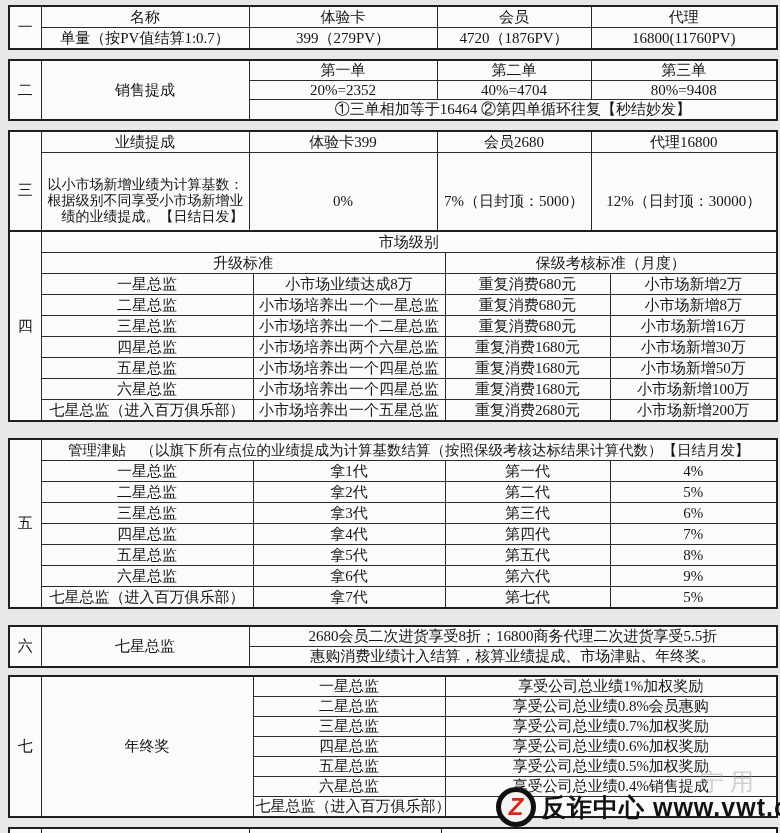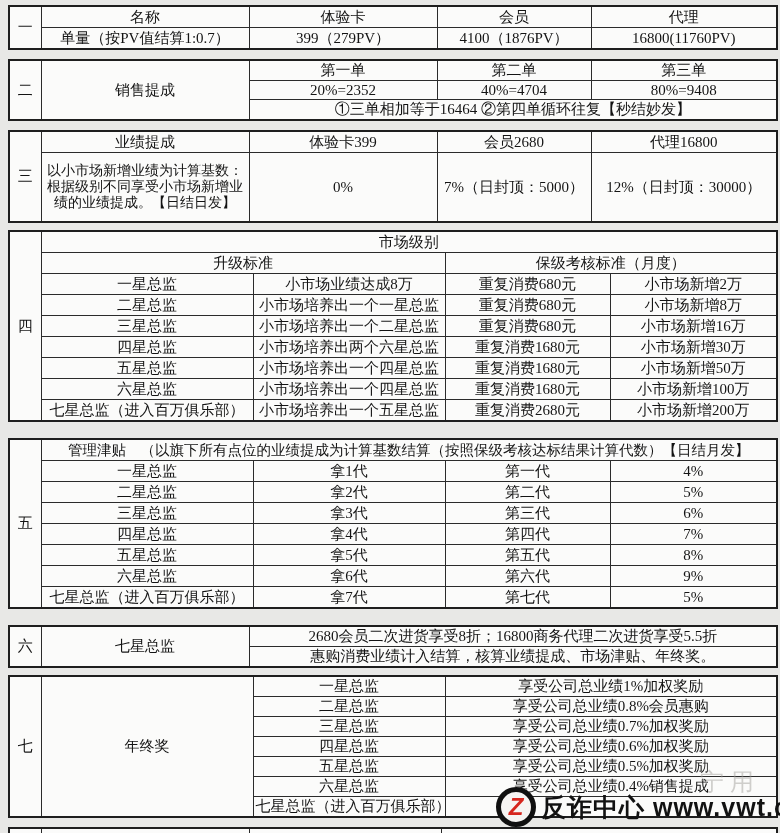--- a/index.html
+++ b/index.html
@@ -24,22 +24,22 @@
   .t1 td{height:20px}
   .t2 td{height:18px}
   .t3 td.h1{height:20px}
   .t3 td.h2{height:64px}
   .t4 td{height:20px}
   .t5 td{height:20px}
   .t6 td{height:19px}
   .t7 td{height:19px}
   .t8 td{height:18px}
   td.desc{
-    white-space:normal;text-align:center;
-    font-size:14px;line-height:16px;padding:2px 5px;margin-left:48px;
+    white-space:normal;text-align:right;
+    font-size:14px;line-height:16px;padding:16px 5px;margin-left:48px;
   }
   td.longhead{text-align:center;font-size:14.5px;}
   
   .wm{
     position:absolute;left:496px;top:786px;width:284px;height:42px;
     display:flex;align-items:center;z-index:5;pointer-events:none;
   }
   .wm-logo{
     width:30px;height:30px;border-radius:50%;
     border:5px solid #101010;background:#f6f4f2;
@@ -77,21 +77,21 @@
         <tr>
       <td rowspan="2" class="secnum">一</td>
       <td>名称</td>
       <td>体验卡</td>
       <td>会员</td>
       <td>代理</td>
     </tr>
     <tr>
       <td>单量（按PV值结算1:0.7）</td>
       <td>399（279PV）</td>
-      <td>4100（1876PV）</td>
+      <td>4720（1876PV）</td>
       <td>16800(11760PV)</td>
     </tr>
   </tbody>
     </table>
 
   <table class="t t2" style="top:59px;">
     <colgroup>
         <col style="width:32px">
         <col style="width:208px">
         <col style="width:188px">

